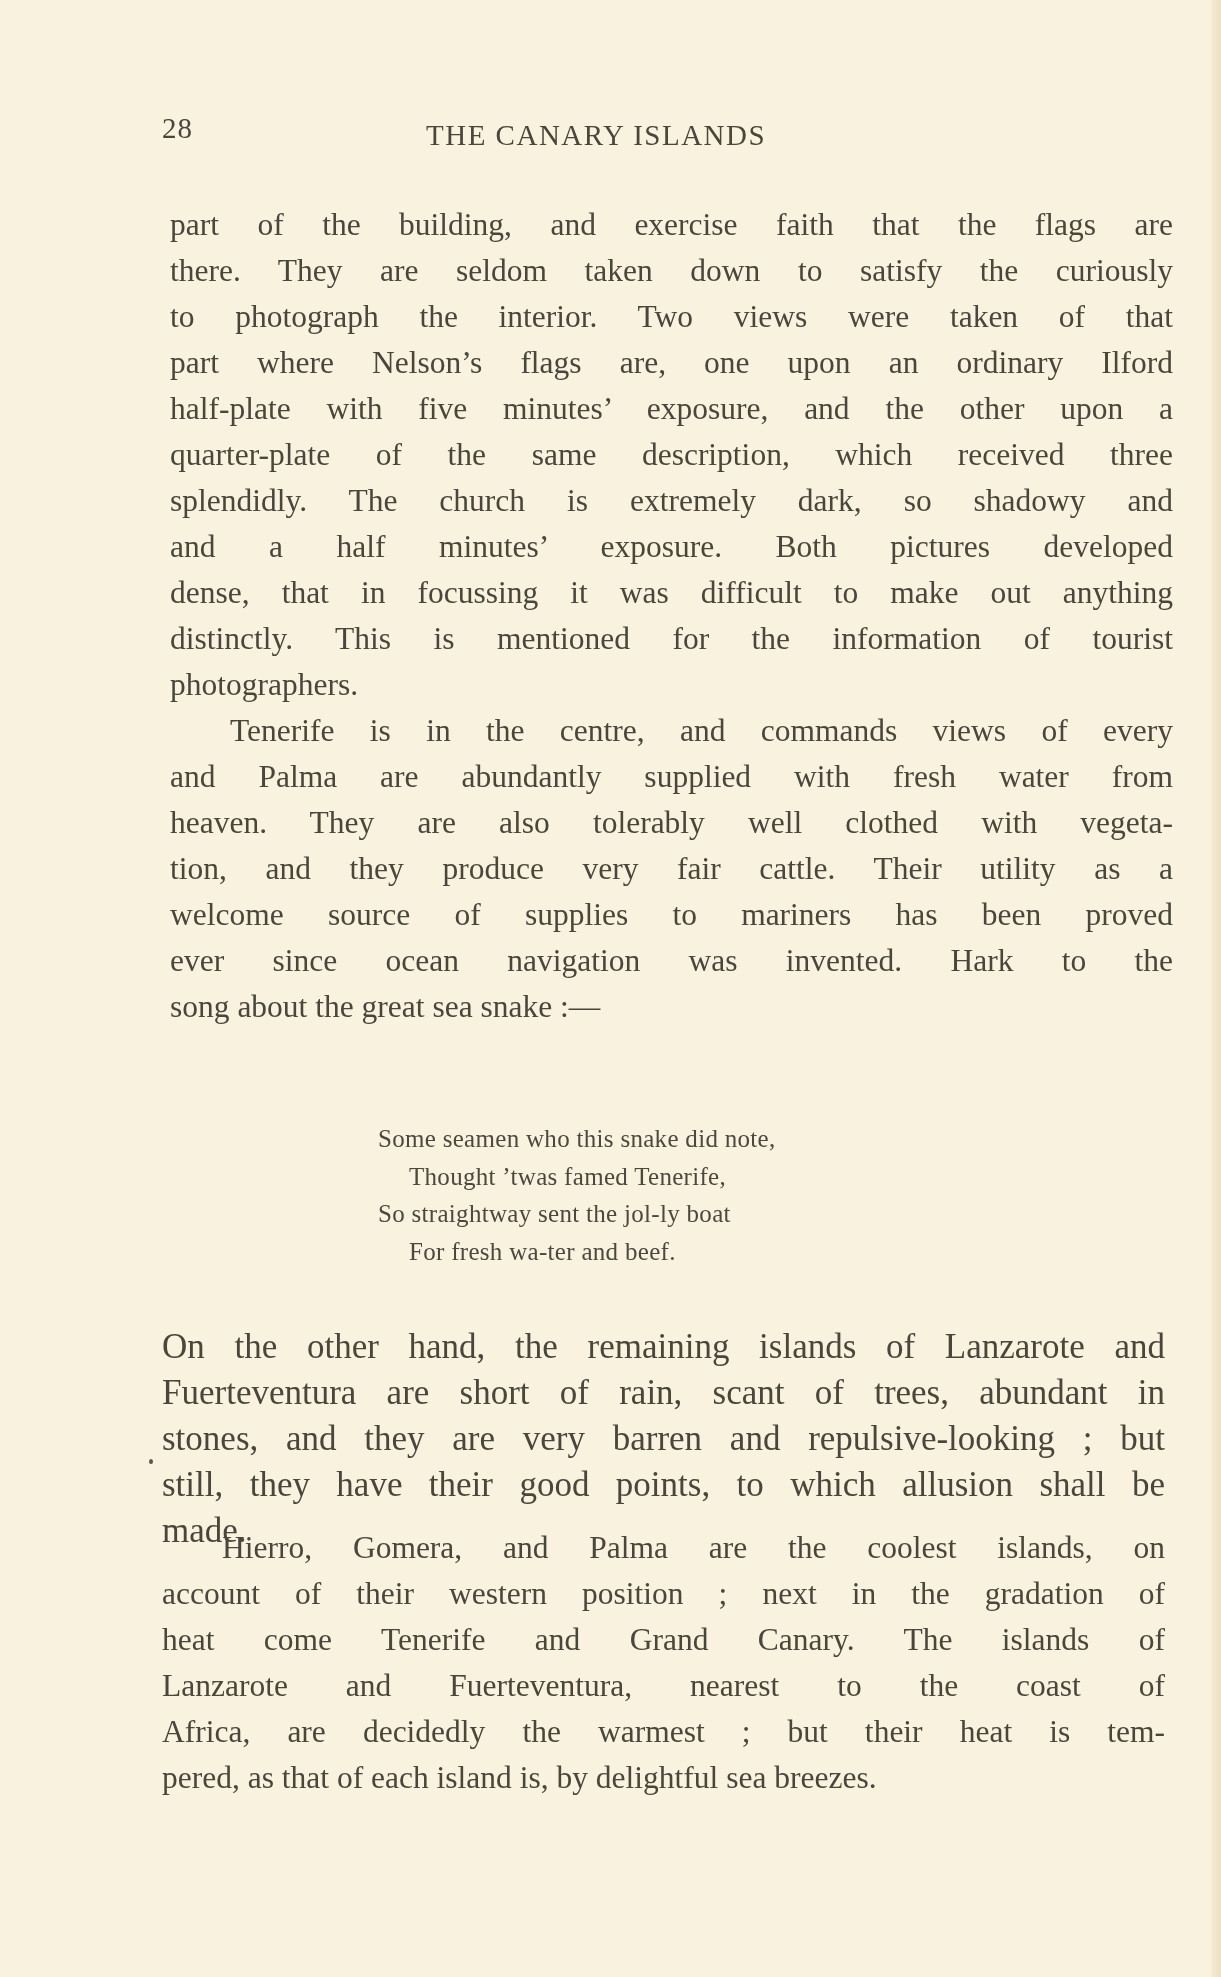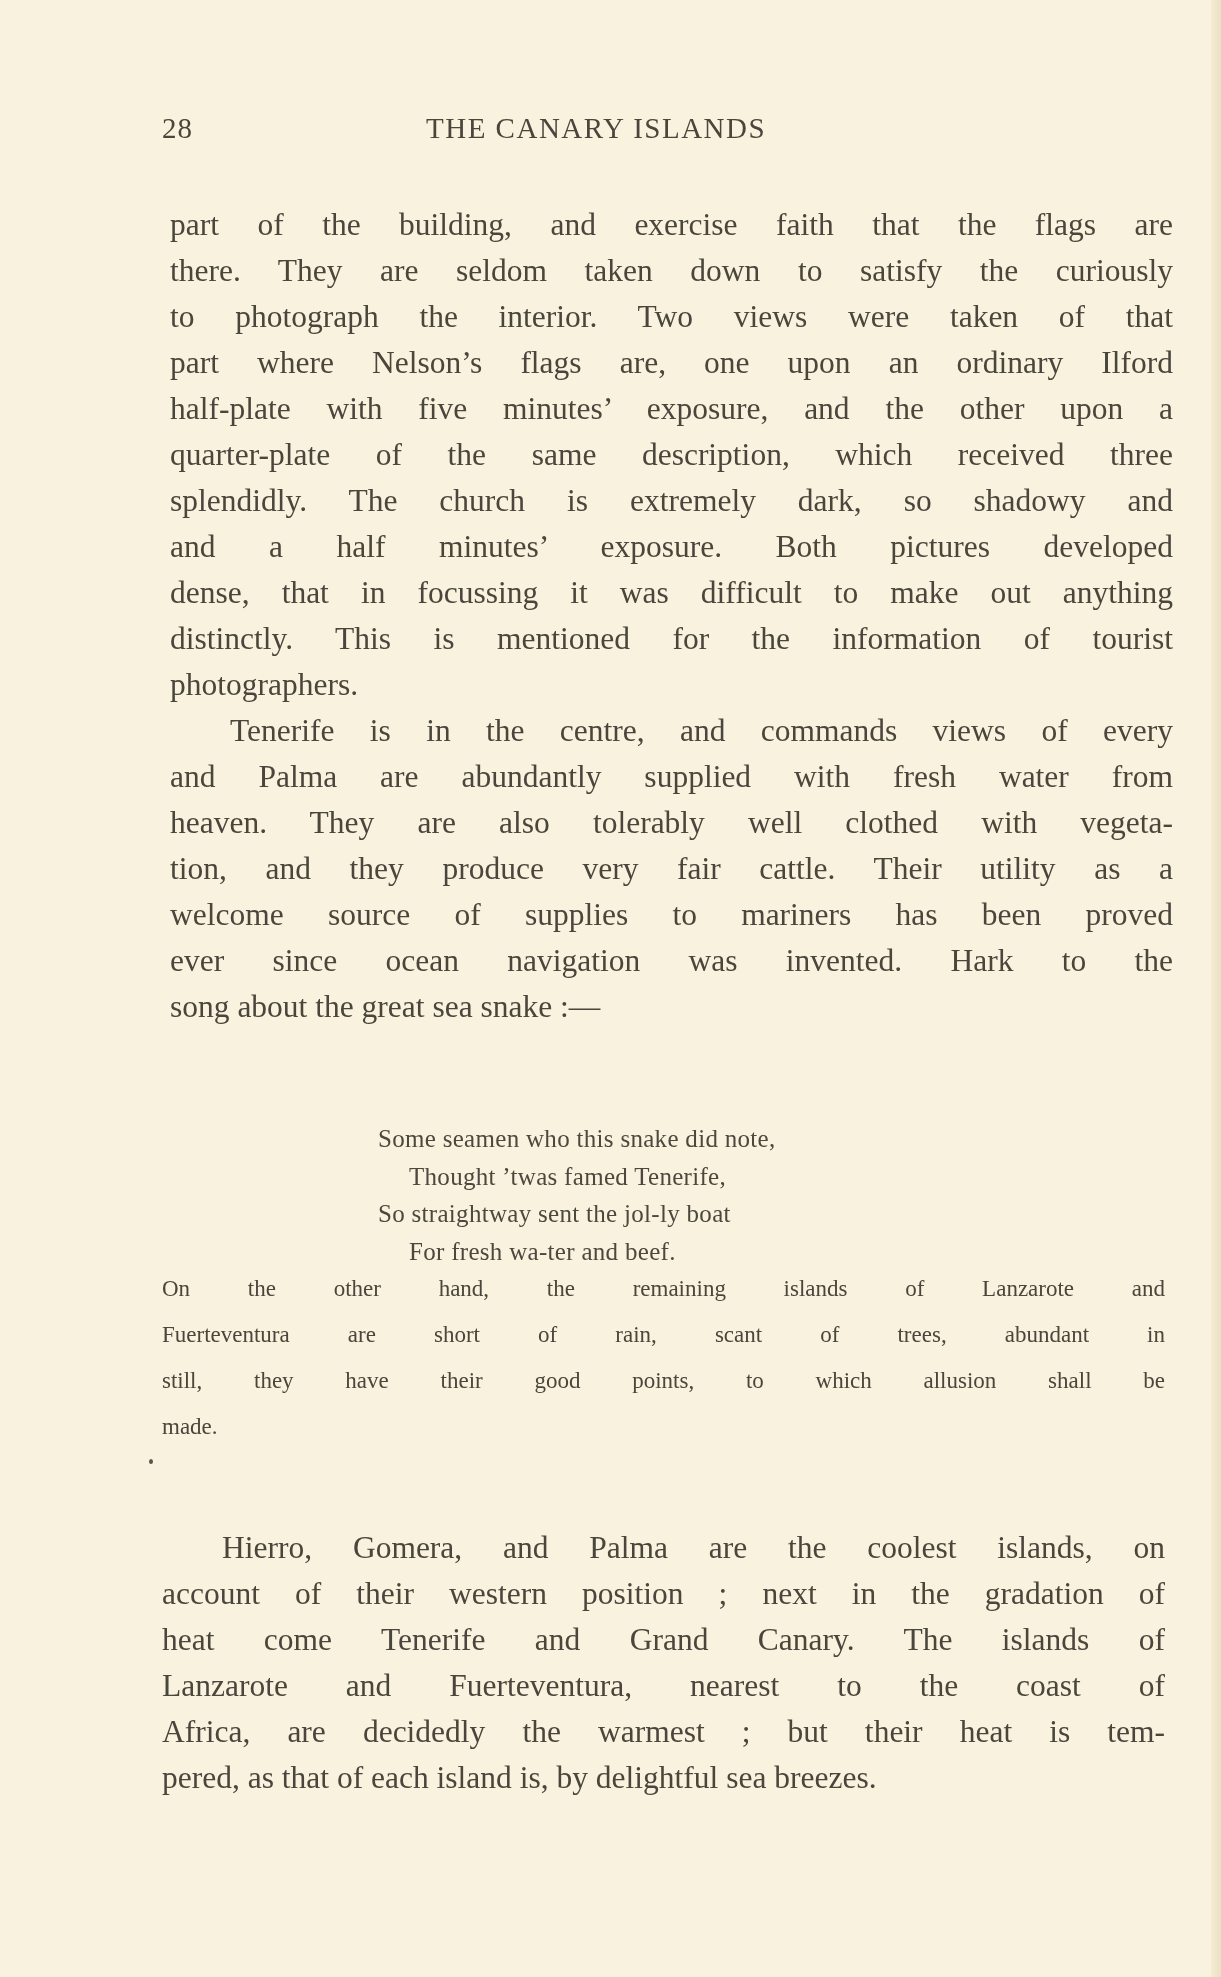--- a/index.html
+++ b/index.html
@@ -21,21 +21,21 @@
     .header {
       position: absolute;
       top: 112px;
       left: 162px;
       width: 720px;
       height: 40px;
       font-size: 29px;
       letter-spacing: 1px;
     }
     .page-number { position: absolute; left: 0; top: 0; }
-    .running-title { position: absolute; left: 264px; top: 0; letter-spacing: 1.5px; font-family: Liberation Serif, serif; }
+    .running-title { position: absolute; left: 264px; top: 7px; letter-spacing: 1.5px; font-family: Liberation Serif, serif; }
     .body-text {
       position: absolute;
       left: 162px;
       top: 202px;
       width: 1003px;
       font-size: 31.5px;
       line-height: 46px;
       margin-left: 8px;
     }
     .line {
@@ -54,23 +54,23 @@
       font-size: 25px;
       line-height: 37.5px;
       color: #4c483e;
       letter-spacing: 0.3px;
     }
     .verse-line { display: block; white-space: nowrap; }
     .verse-line.indent { padding-left: 31px; }
     .body-text-2 {
       position: absolute;
       left: 162px;
-      top: 1266px;
+      top: 1324px;
       width: 1003px;
-      font-size: 23px;
+      font-size: 35px;
       line-height: 46px;
     }
     .body-text-3 {
       position: absolute;
       left: 162px;
       top: 1525px;
       width: 1003px;
       font-size: 31.5px;
       line-height: 46px;
     }
@@ -119,20 +119,21 @@
 <div class="verse">
   <span class="verse-line">Some seamen who this snake did note,</span>
   <span class="verse-line indent">Thought ’twas famed Tenerife,</span>
   <span class="verse-line">So straightway sent the jol-ly boat</span>
   <span class="verse-line indent">For fresh wa-ter and beef.</span>
 </div>
 
 <div class="body-text-2">
   <span class="line">On the other hand, the remaining islands of Lanzarote and</span>
   <span class="line">Fuerteventura are short of rain, scant of trees, abundant in</span>
+  <span class="line">stones, and they are very barren and repulsive-looking ; but</span>
   <span class="line">still, they have their good points, to which allusion shall be</span>
   <span class="line last">made.</span>
 </div>
 
 <div class="body-text-3">
   <span class="line indent">Hierro, Gomera, and Palma are the coolest islands, on</span>
   <span class="line">account of their western position ; next in the gradation of</span>
   <span class="line">heat come Tenerife and Grand Canary.  The islands of</span>
   <span class="line">Lanzarote and Fuerteventura, nearest to the coast of</span>
   <span class="line">Africa, are decidedly the warmest ; but their heat is tem-</span>

